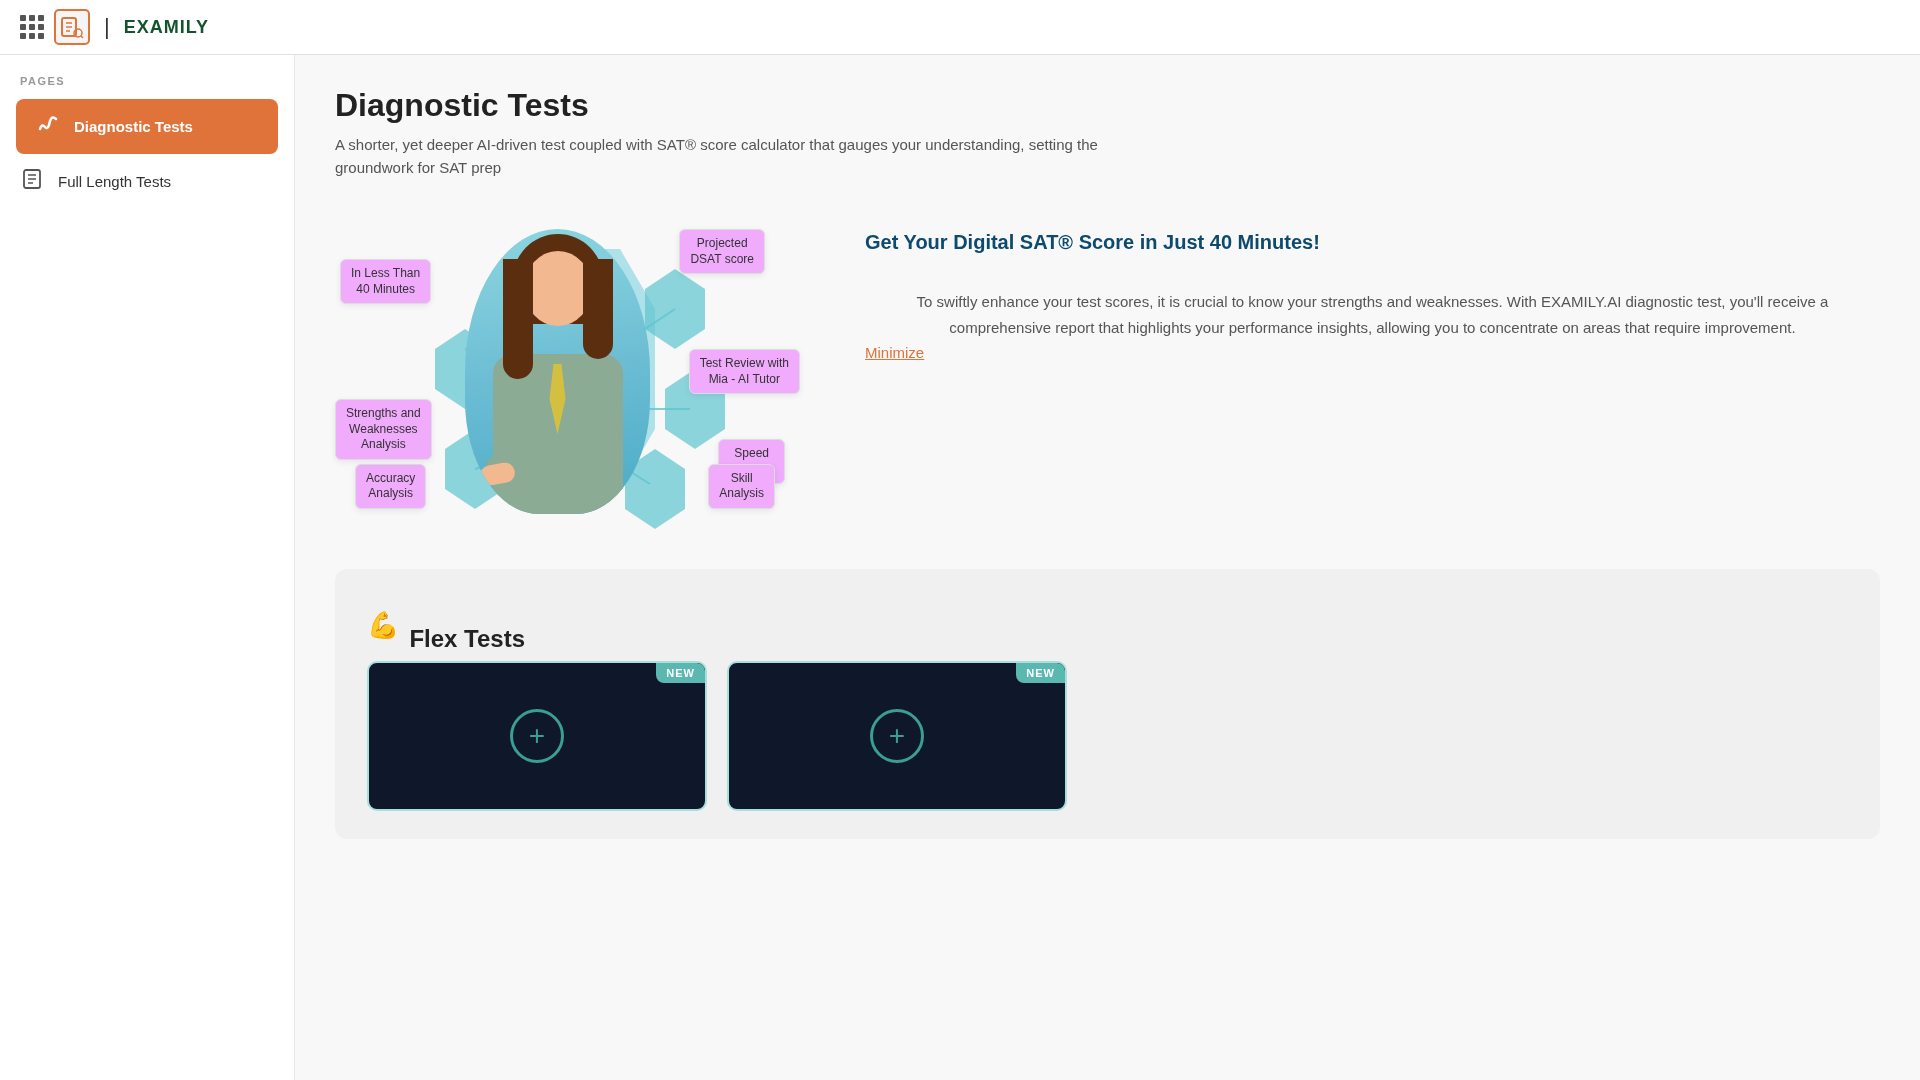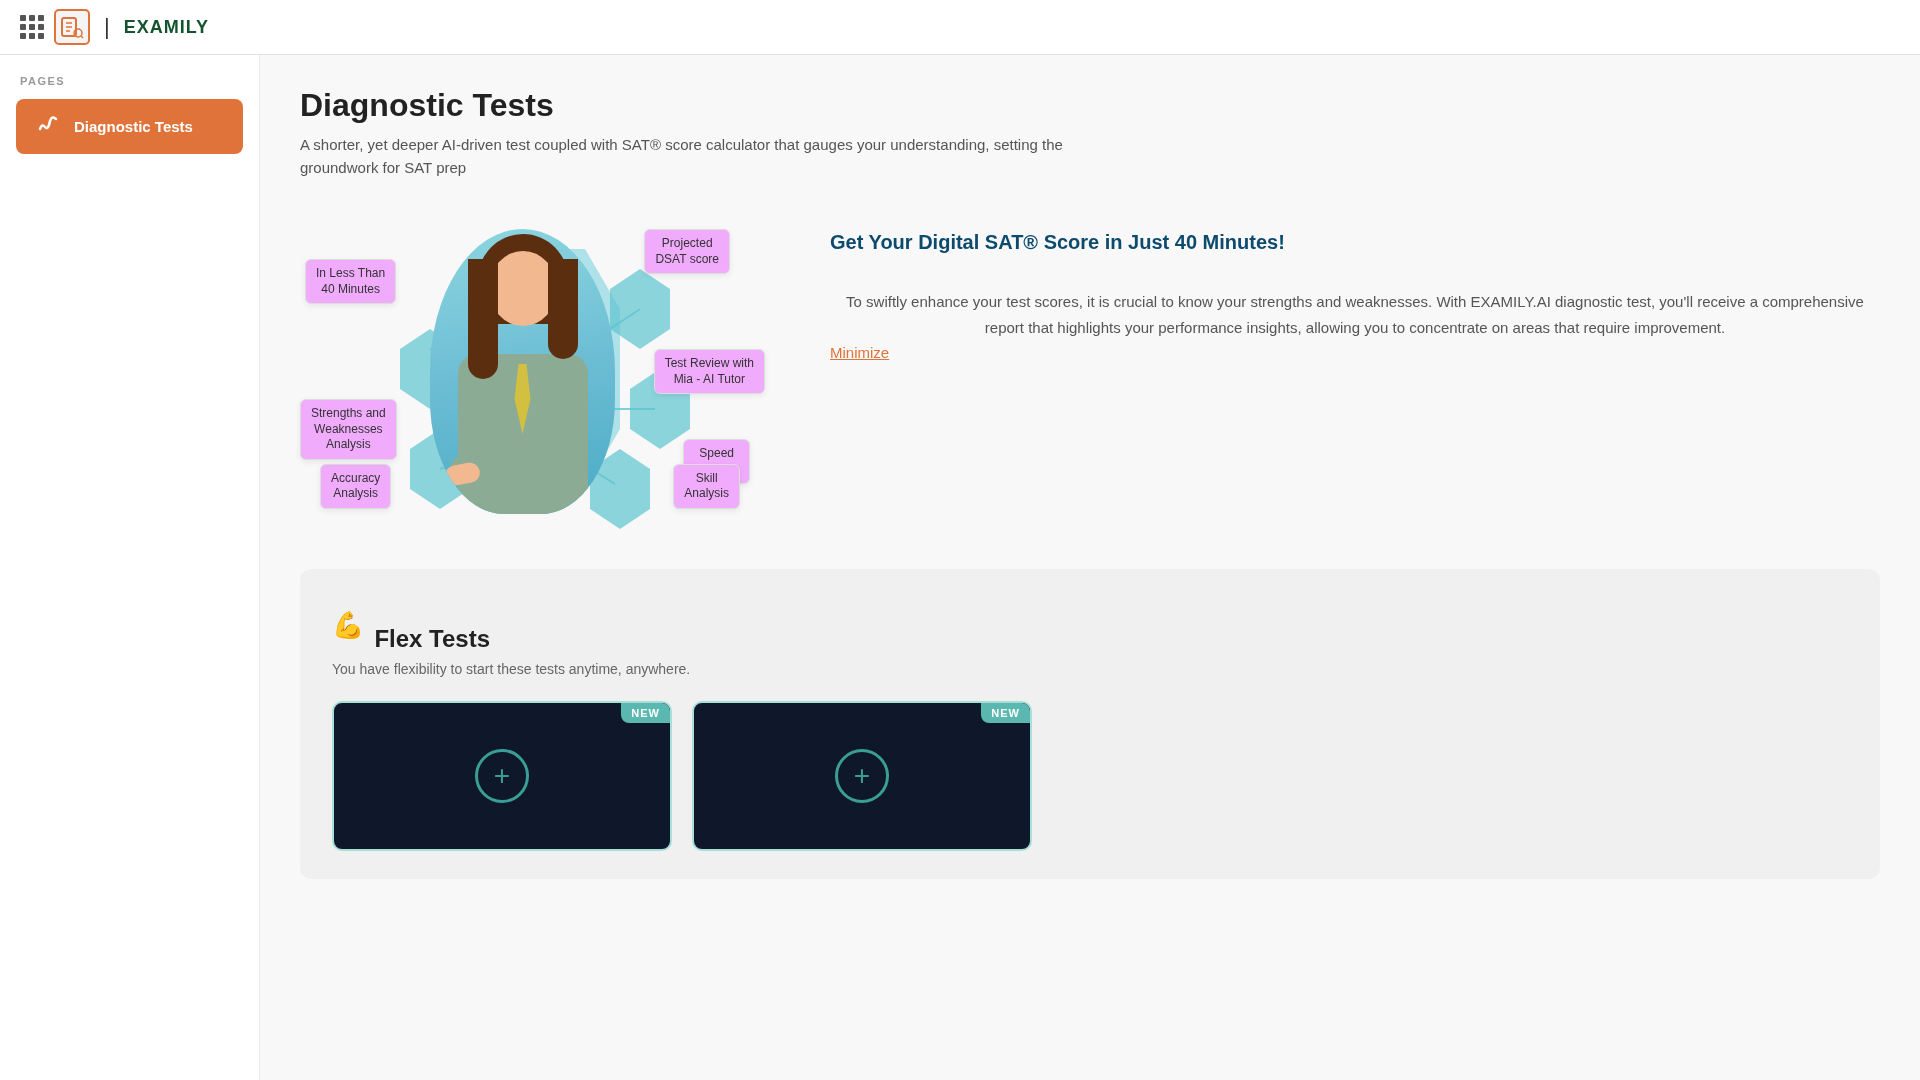--- a/index.html
+++ b/index.html
@@ -64,21 +64,21 @@
 
     
     .layout {
       display: flex;
       margin-top: 55px;
       height: calc(1080px - 55px);
     }
 
     
     .sidebar {
-      width: 260px;
+      width: 295px;
       background: #fff;
       border-right: 1px solid #e8e8e8;
       padding: 20px 0;
       flex-shrink: 0;
     }
     .sidebar-section-label {
       font-size: 11px;
       font-weight: 700;
       color: #999;
       letter-spacing: 1.5px;
@@ -297,20 +297,31 @@
     <div class="sidebar-item active">
       <span class="sidebar-icon">
         <svg width="22" height="22" viewBox="0 0 22 22" fill="none">
           <path d="M3 16 Q5 10 8 14 Q11 18 13 8 Q15 2 19 6" stroke="white" stroke-width="2.5" fill="none" stroke-linecap="round"></path>
         </svg>
       </span>
       <span class="sidebar-item-label">Diagnostic Tests</span>
     </div>
 
 
+    <div class="sidebar-item">
+      <span class="sidebar-icon">
+        <svg width="22" height="22" viewBox="0 0 22 22" fill="none">
+          <rect x="3" y="2" width="16" height="18" rx="2" stroke="#555" stroke-width="1.8" fill="none"></rect>
+          <line x1="7" y1="7" x2="15" y2="7" stroke="#555" stroke-width="1.5"></line>
+          <line x1="7" y1="11" x2="15" y2="11" stroke="#555" stroke-width="1.5"></line>
+          <line x1="7" y1="15" x2="12" y2="15" stroke="#555" stroke-width="1.5"></line>
+        </svg>
+      </span>
+      <span class="sidebar-item-label">Full Length Tests</span>
+    </div>
 
   </div>
 
   <div class="main-content">
 
     <h1 class="page-title">Diagnostic Tests</h1>
     <p class="page-subtitle">A shorter, yet deeper AI-driven test coupled with SAT® score calculator that gauges your understanding, setting the groundwork for SAT prep</p>
 
     <div class="hero-section">
 
@@ -366,21 +377,20 @@
         <p class="hero-info-text">To swiftly enhance your test scores, it is crucial to know your strengths and weaknesses. With EXAMILY.AI diagnostic test, you'll receive a comprehensive report that highlights your performance insights, allowing you to concentrate on areas that require improvement.</p>
         <span class="minimize-link">Minimize</span>
       </div>
     </div>
 
     <div class="flex-tests-section">
       <div class="flex-tests-header">
         <span class="flex-tests-emoji">💪</span>
         <span class="flex-tests-title">Flex Tests</span>
       </div>
-      <p class="flex-tests-subtitle">You have flexibility to start these tests anytime, anywhere.</p>
       <div class="test-cards">
         <div class="test-card">
           <div class="test-card-badge">NEW</div>
           <div class="test-card-add">+</div>
         </div>
         <div class="test-card">
           <div class="test-card-badge">NEW</div>
           <div class="test-card-add">+</div>
         </div>
       </div>

